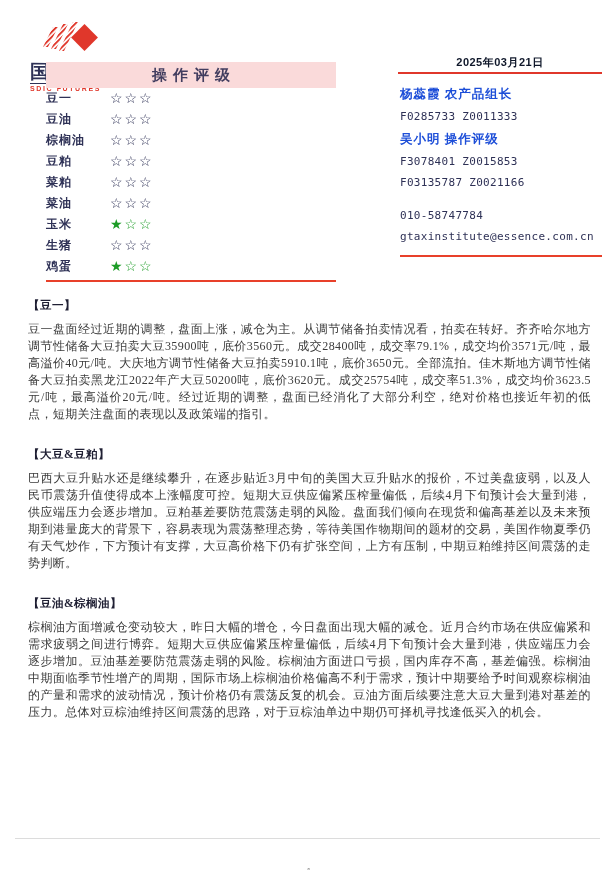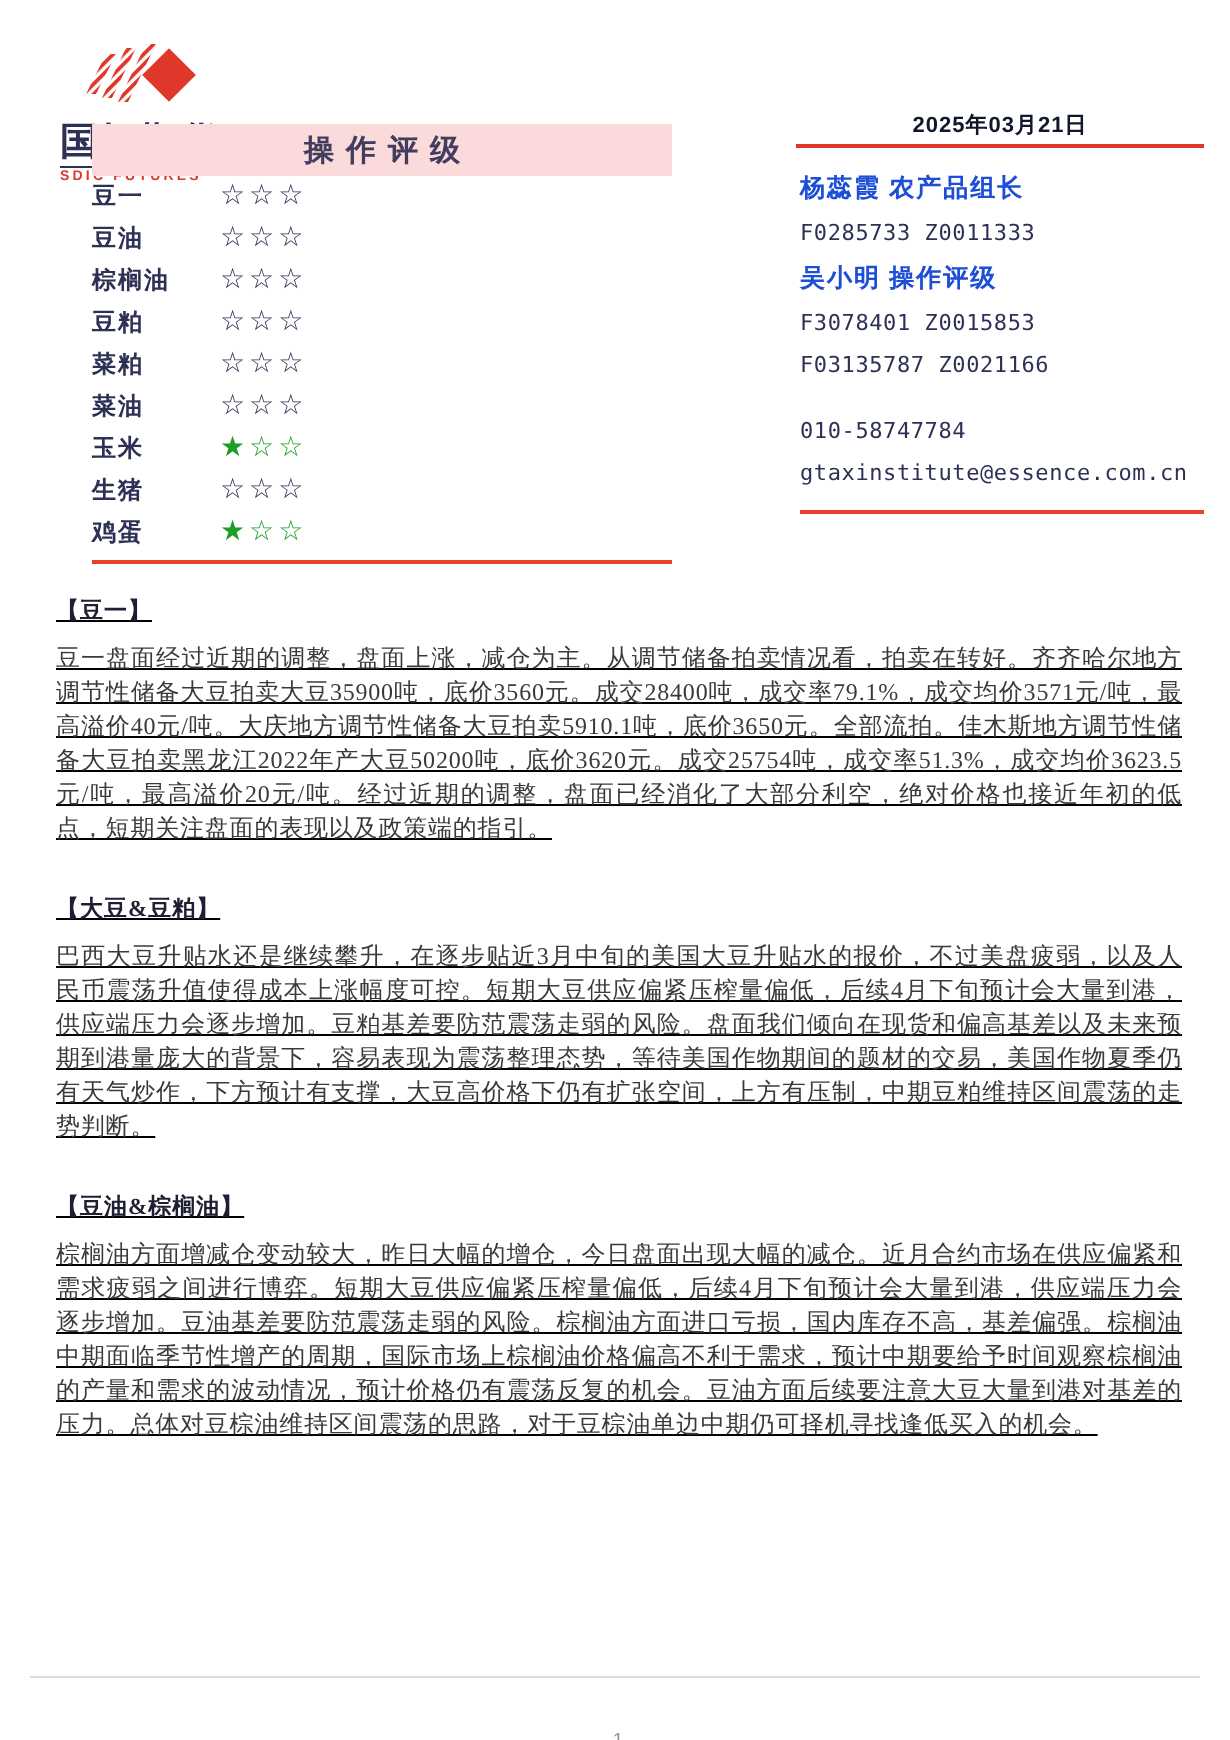--- a/index.html
+++ b/index.html
@@ -74,21 +74,21 @@
   }
   .contact-gap { height: 12px; }
   .contact-line {
     font-family: "DejaVu Sans Mono", monospace; font-size: 11px; color: #2e3156;
     letter-spacing: 0.3px; margin-bottom: 8px;
   }
   .contact-line:last-child { margin-bottom: 0; }
 
   
   .report-body { position: absolute; left: 28px; top: 298px; width: 563px; }
-  .section { margin-bottom: 24px; text-decoration: underline; }
+  .section { margin-bottom: 24px; }
   .section-title {
     font-size: 11.5px; font-weight: bold; color: #1f1f33; margin-bottom: 8px; letter-spacing: 0.5px;
   }
   .section-text {
     font-size: 12px; color: #3a3a3a; line-height: 17px; text-align: justify; letter-spacing: 0.4px;
   }
 
   
   .footer-divider { position: absolute; left: 15px; right: 15px; top: 838px; border-top: 1px solid #dcdcdc; }
   .footer {

